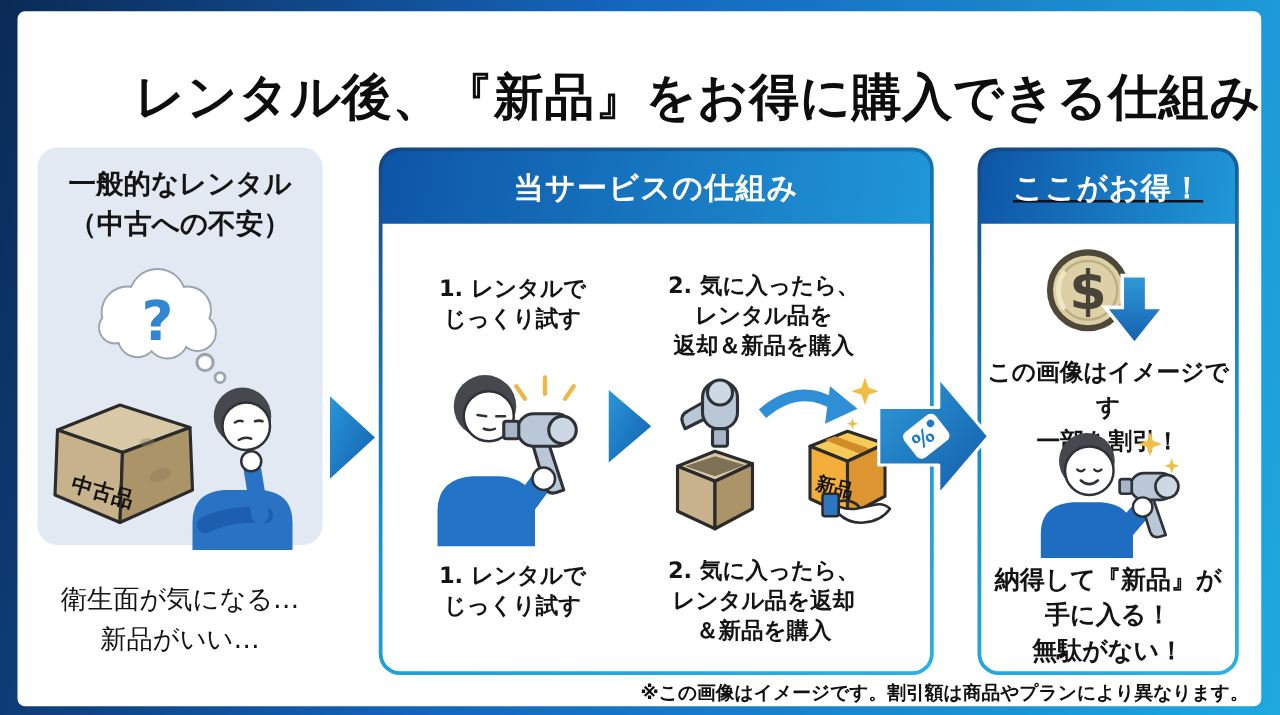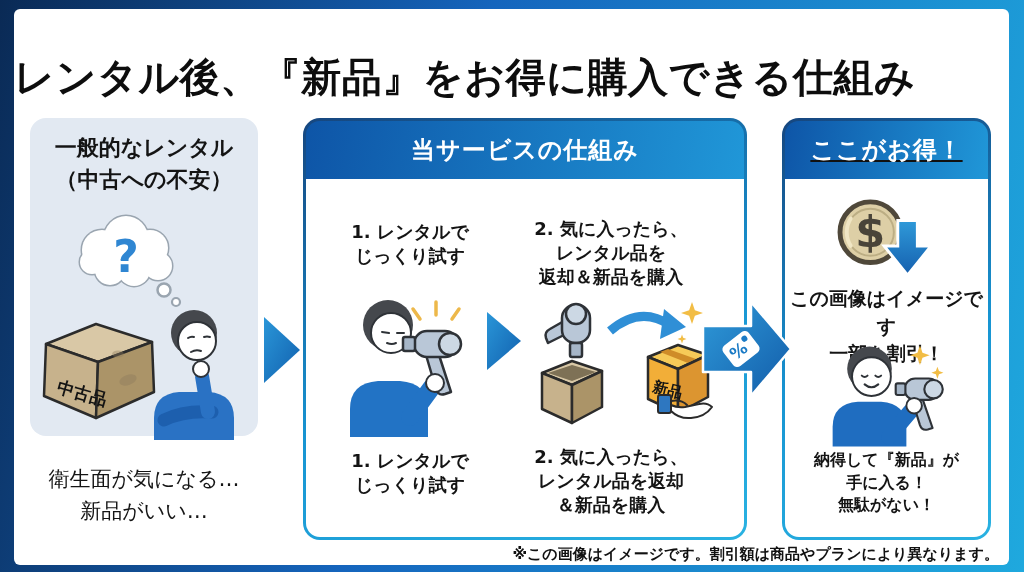--- a/index.html
+++ b/index.html
@@ -1,21 +1,21 @@
 <!DOCTYPE html>
 <html><head>
 <meta charset="utf-8">
 <style>
   html,body{margin:0;padding:0;background:#fff;}
   body{width:1024px;height:572px;font-family:"DejaVu Sans",sans-serif;color:#111;}
   .abs{position:absolute;}
   .frame{position:relative;width:1024px;height:572px;overflow:hidden;
          background:linear-gradient(105deg,#0a2a55 0%,#1565bd 42%,#1fa9de 100%);}
   .canvas{position:absolute;left:14px;top:9px;right:15px;bottom:7px;background:#fff;border-radius:6px;}
-  .title{left:0;right:0;top:14px;text-align:left;font-size:40px;font-weight:900;color:#0d0d0d;letter-spacing:0.5px;}
+  .title{left:0;right:0;top:14px;text-align:right;font-size:40px;font-weight:900;color:#0d0d0d;letter-spacing:0.5px;}
   .ml{white-space:pre-line;}
   
   .panel-left{left:16px;top:109px;width:228px;height:318px;background:#e2e9f2;border-radius:16px;}
   .lp-title{left:0;right:0;top:14px;text-align:center;font-size:22px;font-weight:800;line-height:1.45;color:#141414;}
   .lp-caption{left:0;right:0;top:346px;text-align:center;font-size:21px;font-weight:400;line-height:1.5;color:#141414;}
   
   .gborder{background:linear-gradient(160deg,#16467f 0%,#1794d2 55%,#29b2e2 100%);border-radius:17px;padding:3px;box-sizing:border-box;}
   .panel-mid{left:289px;top:109px;width:444px;height:422px;}
   .panel-right{left:768px;top:109px;width:209px;height:422px;text-decoration:underline;}
   .phead{height:58px;display:flex;align-items:center;justify-content:center;
@@ -27,21 +27,21 @@
   .s2top{left:196px;top:38px;width:218px;}
   .s1bot{left:6px;top:270px;width:196px;}
   .s2bot{left:192px;top:266px;width:226px;}
   .illus1{left:30px;top:116px;width:142px;height:142px;}
   .minitri{left:180px;top:132px;width:36px;height:60px;}
   .illus2{left:226px;top:122px;width:184px;height:128px;}
   
   .coin{left:50px;top:16px;width:104px;height:94px;}
   .benefit1{left:0;right:0;top:106px;text-align:center;font-size:19px;font-weight:800;line-height:1.45;color:#141414;}
   .happy{left:36px;top:164px;width:130px;height:104px;}
-  .benefit2{left:0;right:0;top:270px;text-align:center;font-size:16px;font-weight:800;line-height:1.42;color:#141414;}
+  .benefit2{left:0;right:0;top:270px;text-align:center;font-size:20px;font-weight:800;line-height:1.42;color:#141414;}
   
   .arrow1{left:248px;top:306px;width:40px;height:70px;}
   .arrow2{left:687px;top:283px;width:92px;height:114px;z-index:5;}
   
   .cloud{left:38px;top:94px;width:124px;height:100px;}
   .usedbox{left:10px;top:200px;width:118px;height:106px;}
   .thinker{left:120px;top:190px;width:102px;height:132px;}
   .footnote{right:10px;bottom:1px;font-size:15px;font-weight:700;color:#111;}
   svg{display:block;overflow:visible;}
   svg text{font-family:"DejaVu Sans",sans-serif;}

